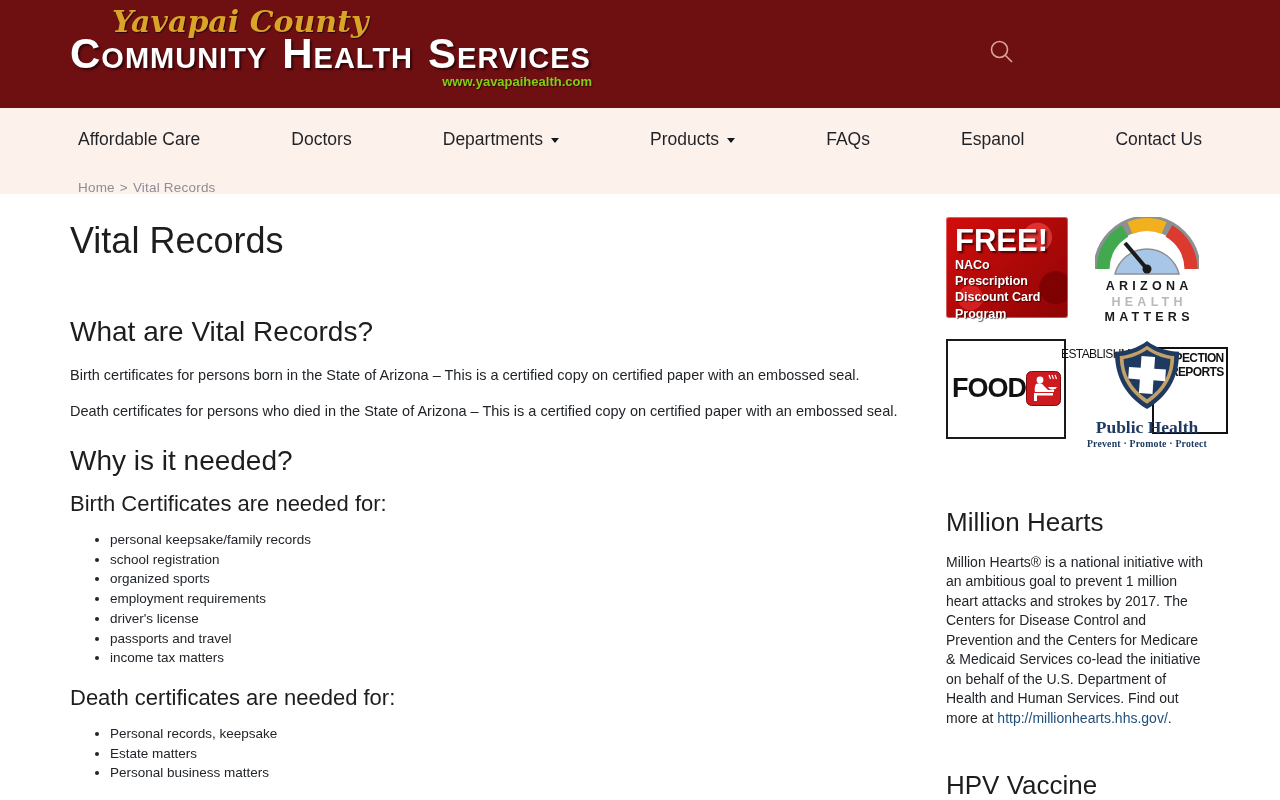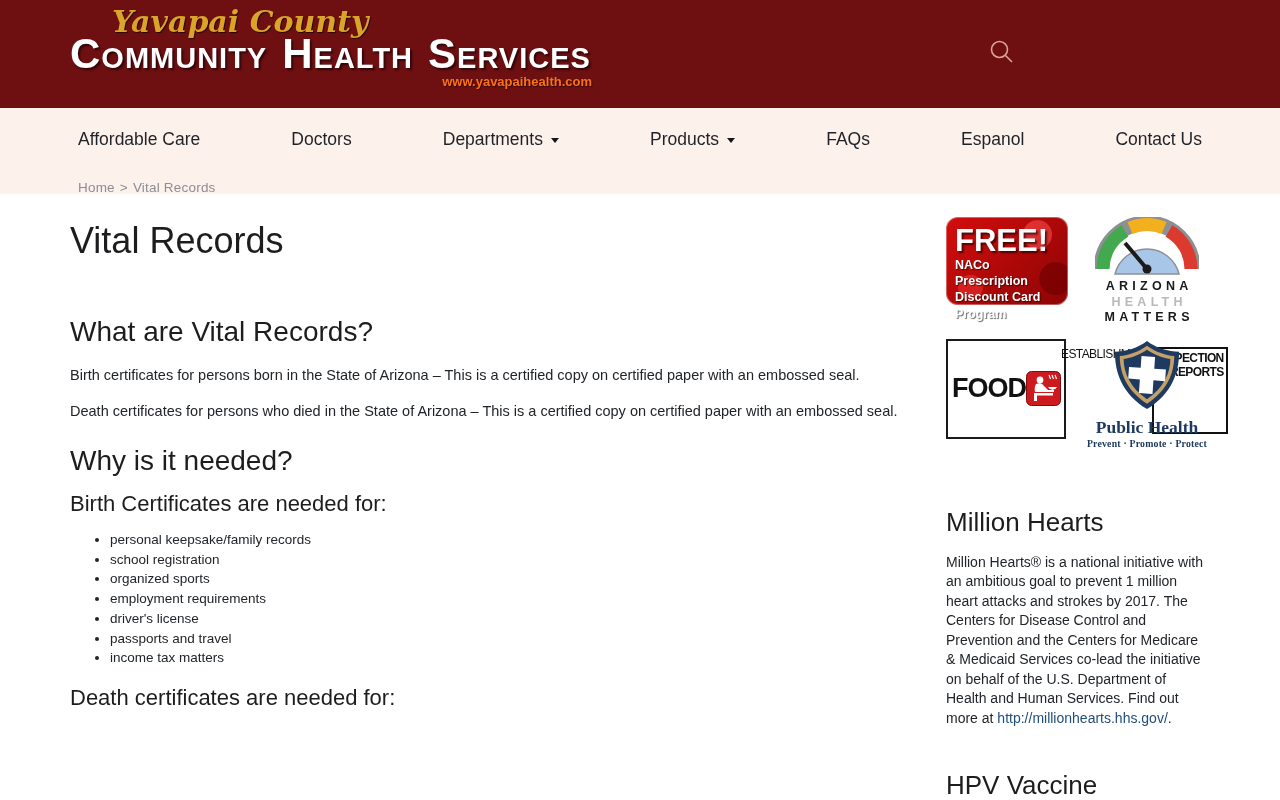--- a/index.html
+++ b/index.html
@@ -10,21 +10,21 @@
   .site-header { position:relative; height:108px; background:#6e0f12; }
   .logo { position:absolute; left:70px; top:16px; width:530px; cursor:pointer; }
   .logo-script { position:absolute; left:42px; top:-12px; z-index:2;
     font-family:"DejaVu Serif", serif; font-style:italic; font-weight:bold;
     font-size:30px; color:#d9a428; text-shadow:1px 1px 1px rgba(0,0,0,.6); white-space:nowrap; }
   .logo-main { display:flex; gap:15px; align-items:baseline; color:#fff;
     text-shadow:2px 2px 2px rgba(0,0,0,.55); white-space:nowrap; padding-top:14px; }
   .logo-word { font-weight:bold; letter-spacing:1px; }
   .logo-word .cap { font-size:42px; }
   .logo-word .rest { font-size:29px; text-transform:uppercase; }
-  .logo-url { text-align:right; color:#f97316; font-weight:bold; font-size:13px;
+  .logo-url { text-align:right; color:#84cc16; font-weight:bold; font-size:13px;
     margin-top:-4px; padding-right:8px; text-shadow:1px 1px 1px rgba(0,0,0,.5); }
   .search-btn { position:absolute; left:988px; top:38px; width:28px; height:28px; cursor:pointer; }
 
   
   .nav-strip { background:#fdf1ec; height:86px; padding:0 78px; }
   .main-nav { display:flex; justify-content:space-between; align-items:center; height:62px; }
   .nav-item { font-size:17.5px; color:#1f2227; font-weight:500; cursor:pointer;
     display:flex; align-items:center; white-space:nowrap; }
   .caret { width:0; height:0; border-left:4.5px solid transparent; border-right:4.5px solid transparent;
     border-top:5.5px solid #15171a; margin-left:8px; margin-top:3px; }
@@ -44,21 +44,21 @@
   .h-why  { margin-top:23px; }
   .h-birth{ margin-top:12px; }
   .h-death{ margin-top:16px; }
   .body-p { font-size:14.5px; color:#212529; margin-top:17px; line-height:19px; }
   ul.blist { margin-top:12px; padding-left:40px; }
   ul.blist li { font-size:13.5px; color:#212529; line-height:19.7px; }
 
   
   .badges { margin-top:23px; display:grid; grid-template-columns:122px 122px; gap:13px 18px; }
   .badge { cursor:pointer; }
-  .naco { width:122px; height:88px; border-radius:12px; padding:8px 9px; color:#fff;
+  .naco { width:122px; height:101px; border-radius:3px; padding:8px 9px; color:#fff;
     background:
       radial-gradient(circle at 75% 20%, rgba(255,80,80,.55) 0 14px, transparent 15px),
       radial-gradient(circle at 20% 80%, rgba(255,60,60,.45) 0 12px, transparent 13px),
       radial-gradient(circle at 90% 70%, rgba(120,0,0,.8) 0 16px, transparent 17px),
       linear-gradient(135deg,#d40d0d,#8d0404);
     box-shadow:inset 0 0 0 1px rgba(255,255,255,.35); }
   .naco-headline { font-size:31px; font-weight:900; line-height:32px;
     text-shadow:2px 2px 2px rgba(0,0,0,.6); }
   .naco-line { font-size:12.5px; font-weight:bold; line-height:15.5px; margin-top:1px;
     text-shadow:1px 1px 1px rgba(0,0,0,.6); }
@@ -156,20 +156,25 @@
       <li>personal keepsake/family records</li>
       <li>school registration</li>
       <li>organized sports</li>
       <li>employment requirements</li>
       <li>driver's license</li>
       <li>passports and travel</li>
       <li>income tax matters</li>
     </ul>
 
     <h3 class="subsection h-death">Death certificates are needed for:</h3>
+    <ul class="blist">
+      <li>Personal records, keepsake</li>
+      <li>Estate matters</li>
+      <li>Personal business matters</li>
+    </ul>
 
   </div>
 
   <aside class="sidebar">
     <div class="badges">
 
       <div class="badge naco">
         <div class="naco-headline">FREE!</div>
         <div class="naco-line">NACo Prescription</div>
         <div class="naco-line">Discount Card</div>

